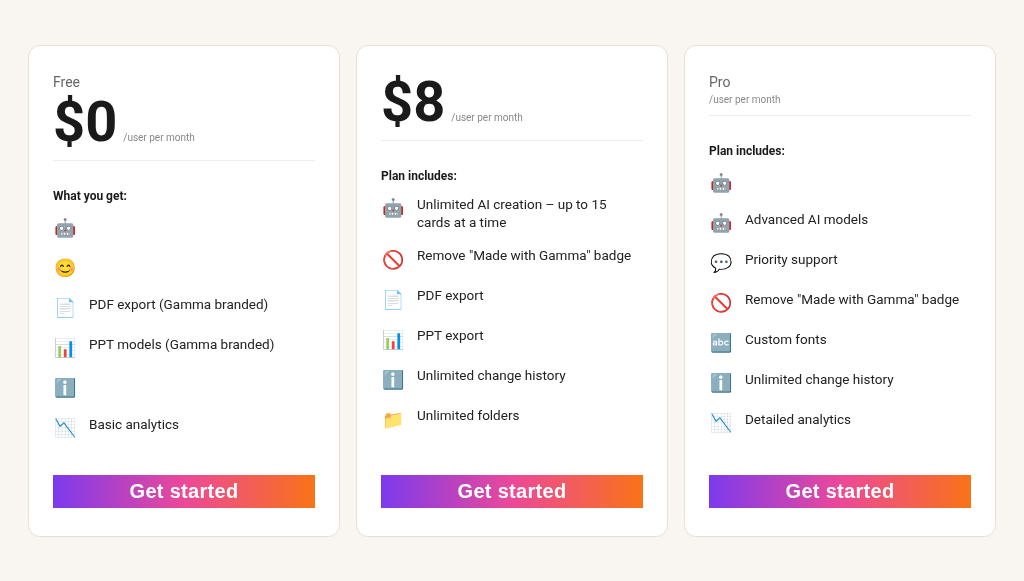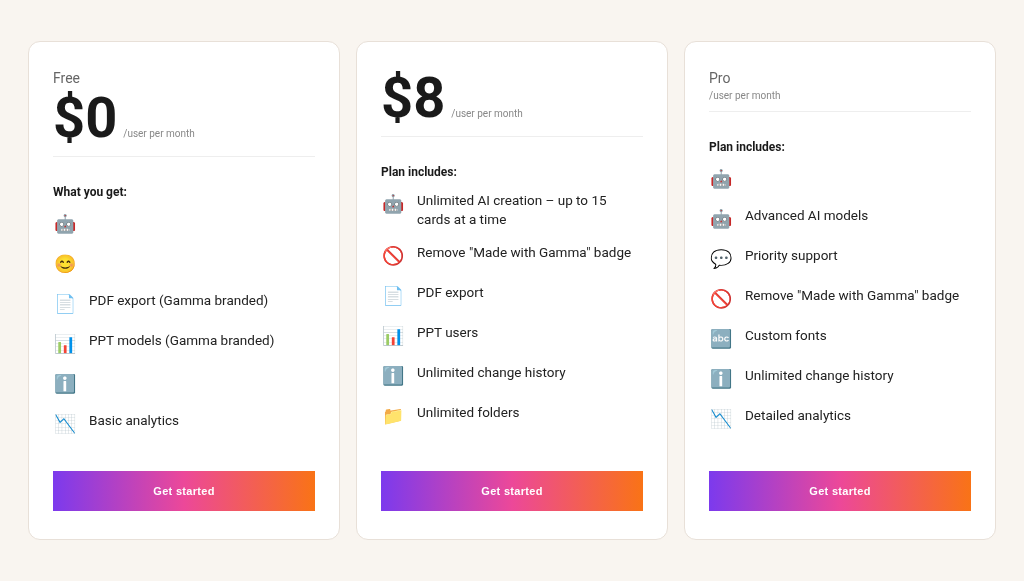--- a/index.html
+++ b/index.html
@@ -76,24 +76,24 @@
       width: 26px;
       height: 26px;
       flex-shrink: 0;
       display: flex;
       align-items: center;
       justify-content: center;
       font-size: 18px;
     }
     .cta-button {
       width: 100%;
-      padding: 14px;
+      padding: 5px;
       border: none;
       border-radius: 0;
-      font-size: 11px;
+      font-size: 20px;
       font-weight: 600;
       color: white;
       cursor: pointer;
       background: linear-gradient(90deg, #7c3aed, #ec4899, #f97316);
       letter-spacing: 0.3px;
     }
     .divider-line {
       border: none;
       border-top: 1px solid #eee;
       margin: 4px 0 12px 0;
@@ -151,21 +151,21 @@
         <li class="feature-item">
           <span class="feature-icon">🚫</span>
           <span>Remove "Made with Gamma" badge</span>
         </li>
         <li class="feature-item">
           <span class="feature-icon">📄</span>
           <span>PDF export</span>
         </li>
         <li class="feature-item">
           <span class="feature-icon">📊</span>
-          <span>PPT users</span>
+          <span>PPT export</span>
         </li>
         <li class="feature-item">
           <span class="feature-icon">ℹ️</span>
           <span>Unlimited change history</span>
         </li>
         <li class="feature-item">
           <span class="feature-icon">📁</span>
           <span>Unlimited folders</span>
         </li>
       </ul>

